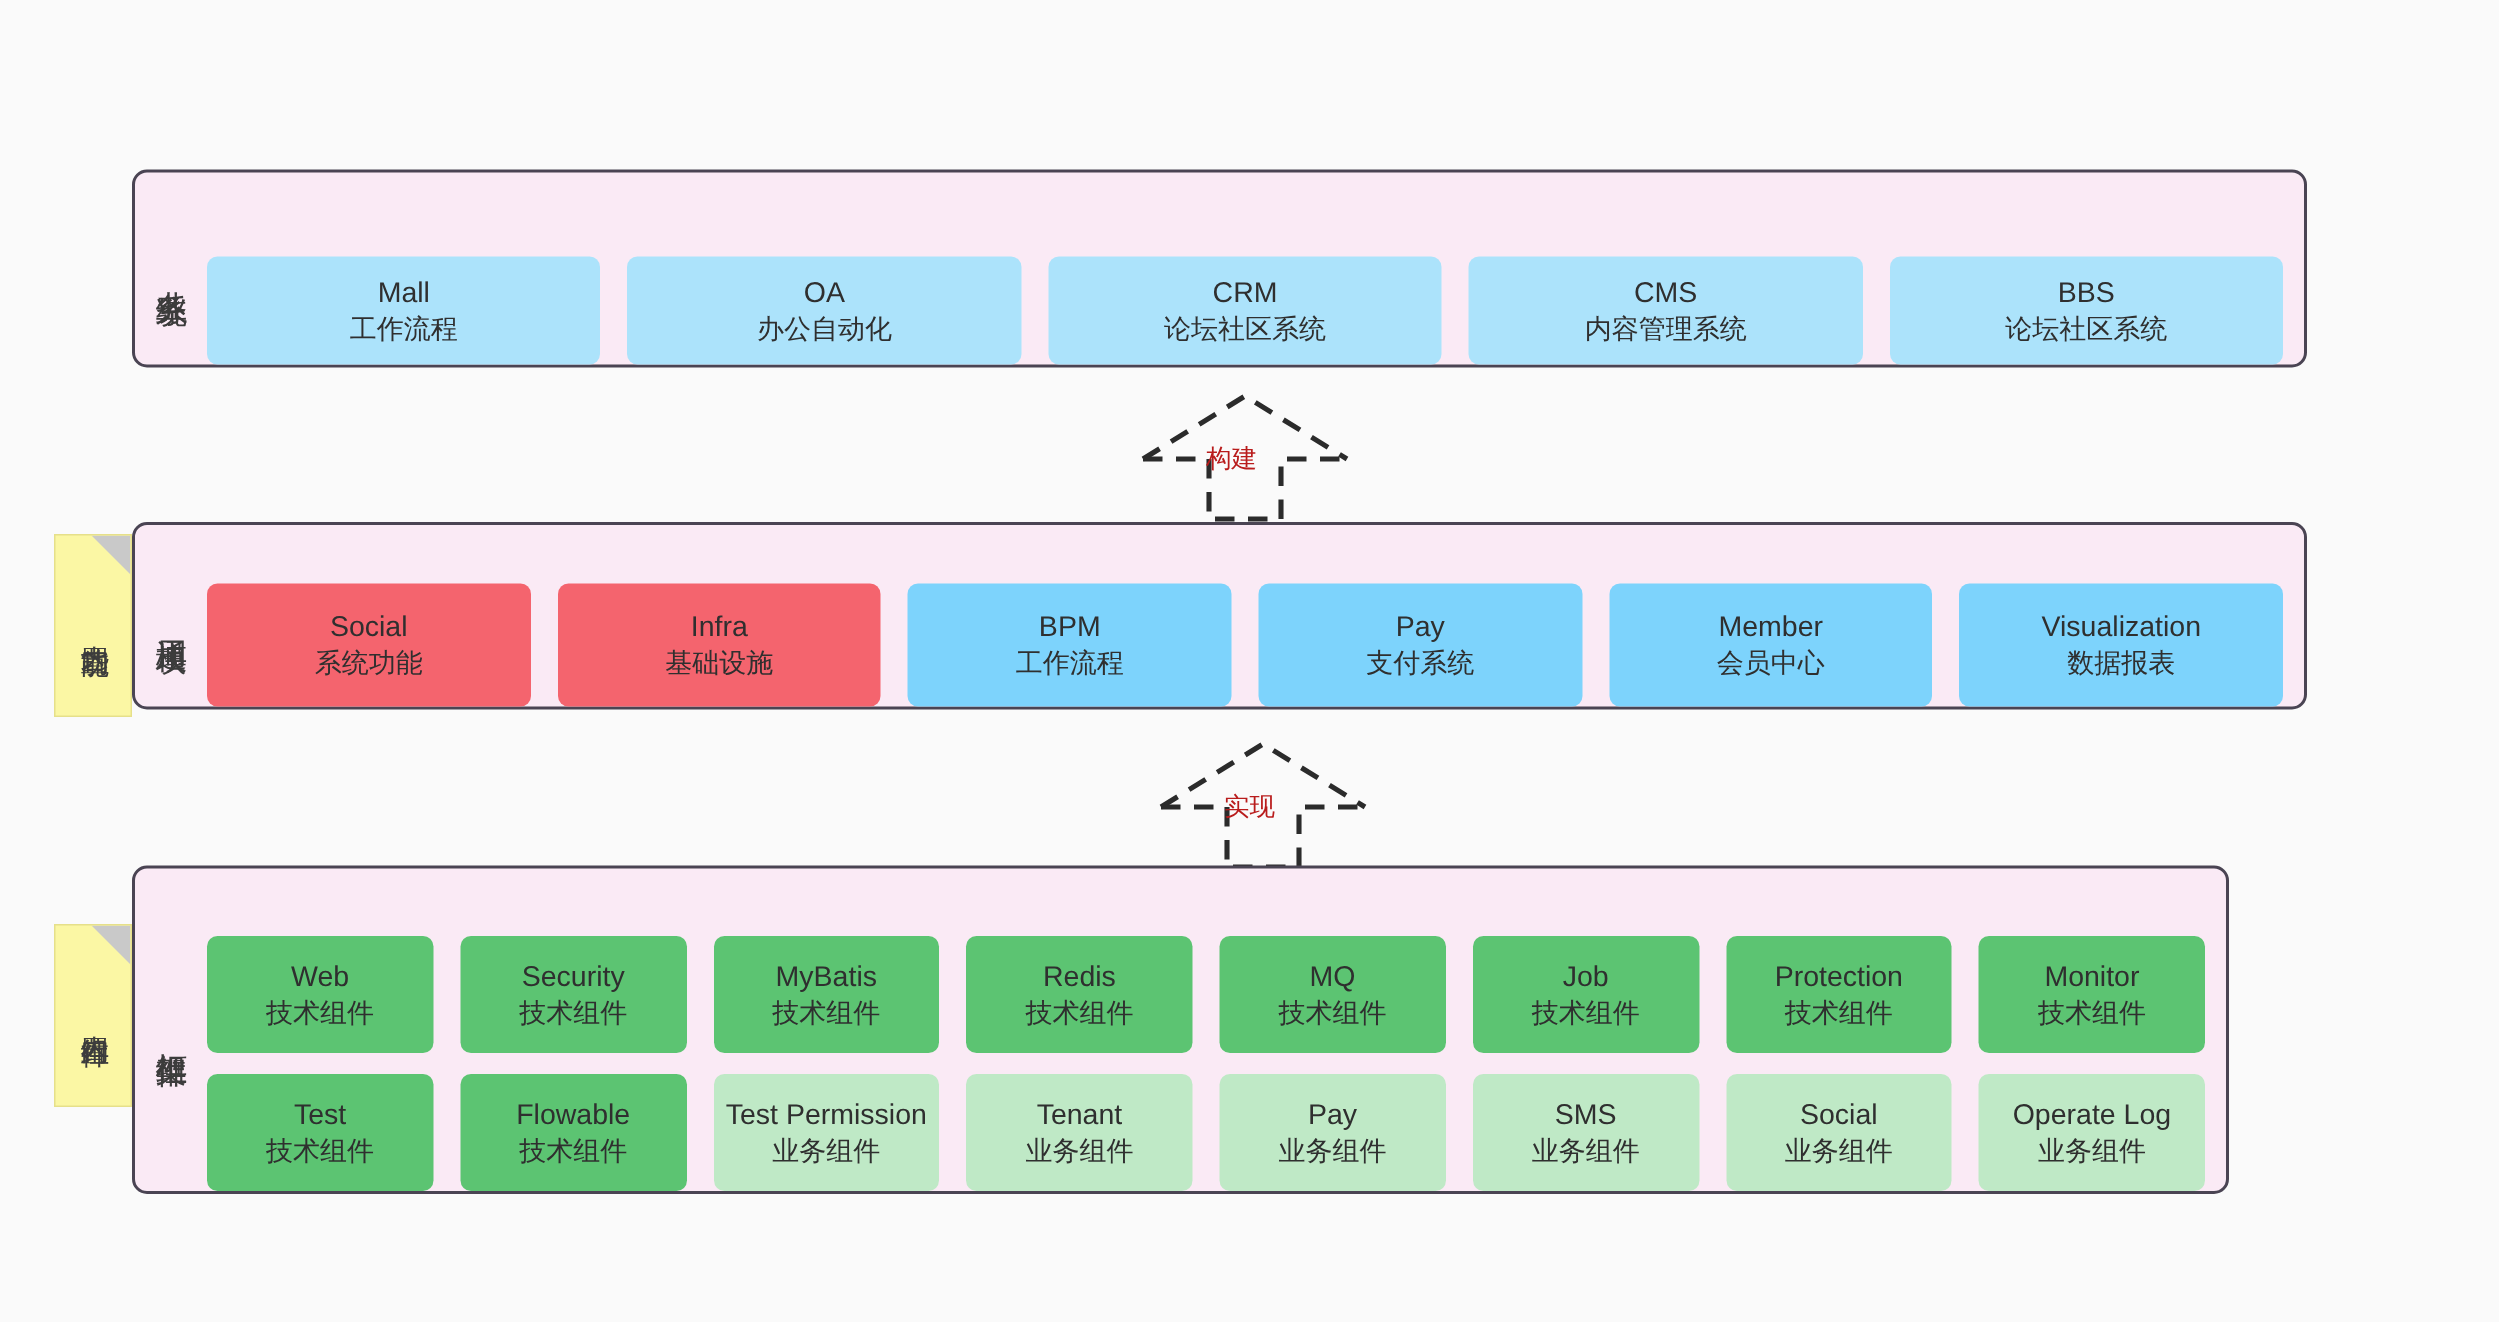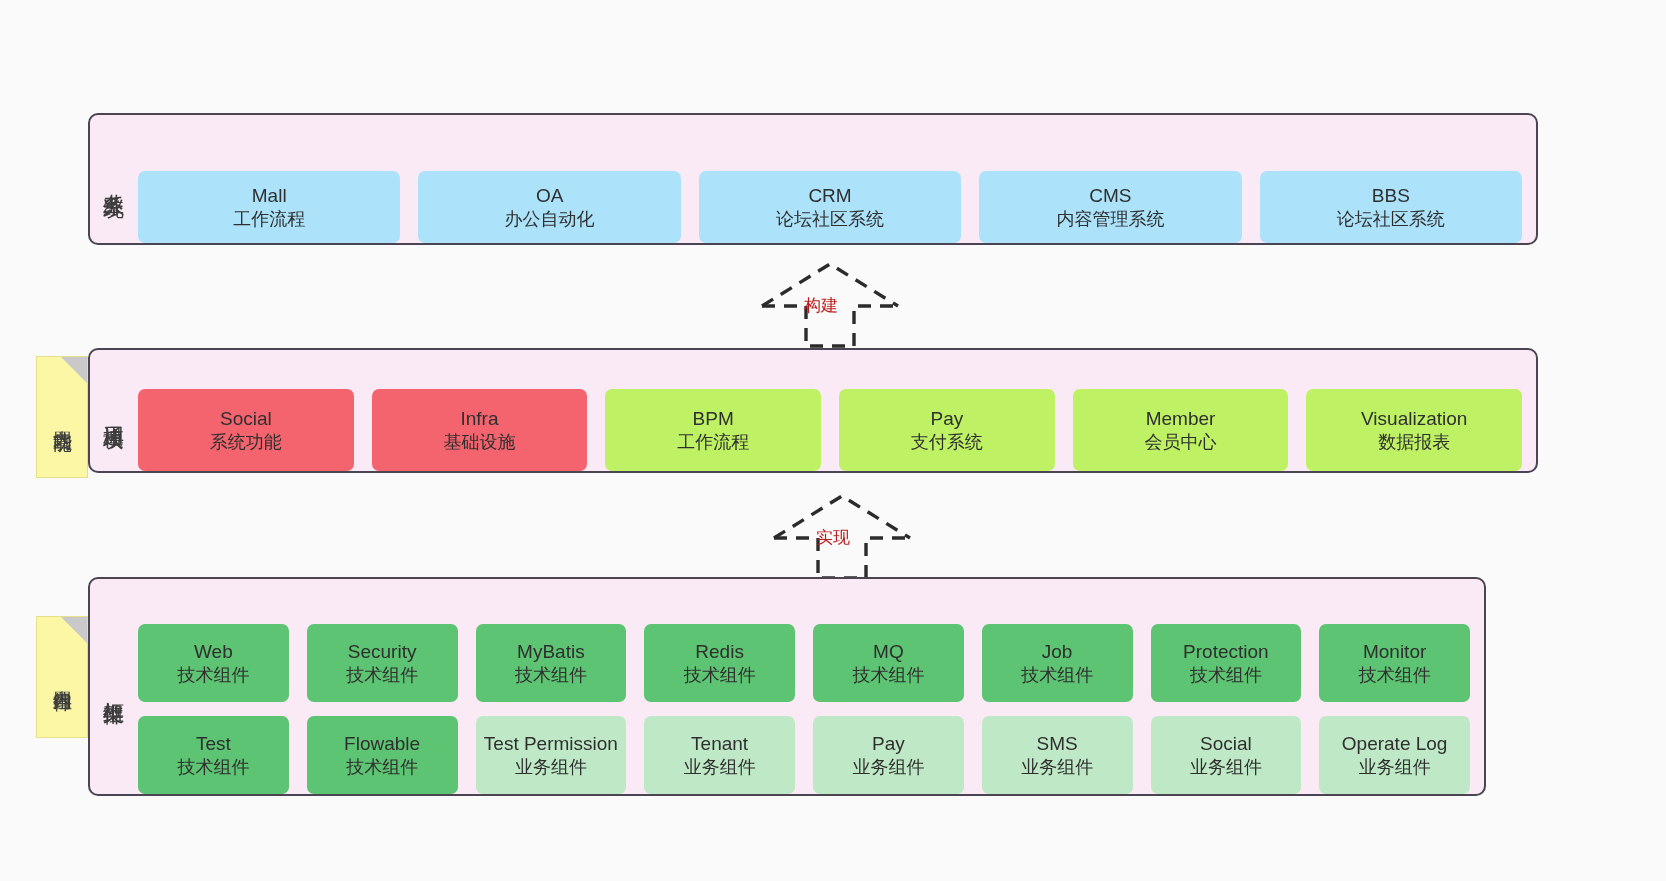--- a/index.html
+++ b/index.html
@@ -80,21 +80,21 @@
     font-size: 19px;
     color: #2f2f2f;
   }
   .node .n-sub {
     font-size: 18px;
     color: #2f2f2f;
   }
 
   .blue   { background: #ace3fb; }
   .redd   { background: #f4646e; }
-  .pinkk  { background: #bef264; }
+  .pinkk  { background: #7dd3fc; }
   .green  { background: #5cc472; }
   .lgreen { background: #bfe9c6; }
 
   
   .note {
     position: absolute;
     background: #fbf7a4;
     border: 1px solid #e6e08a;
     box-sizing: border-box;
     display: flex;

